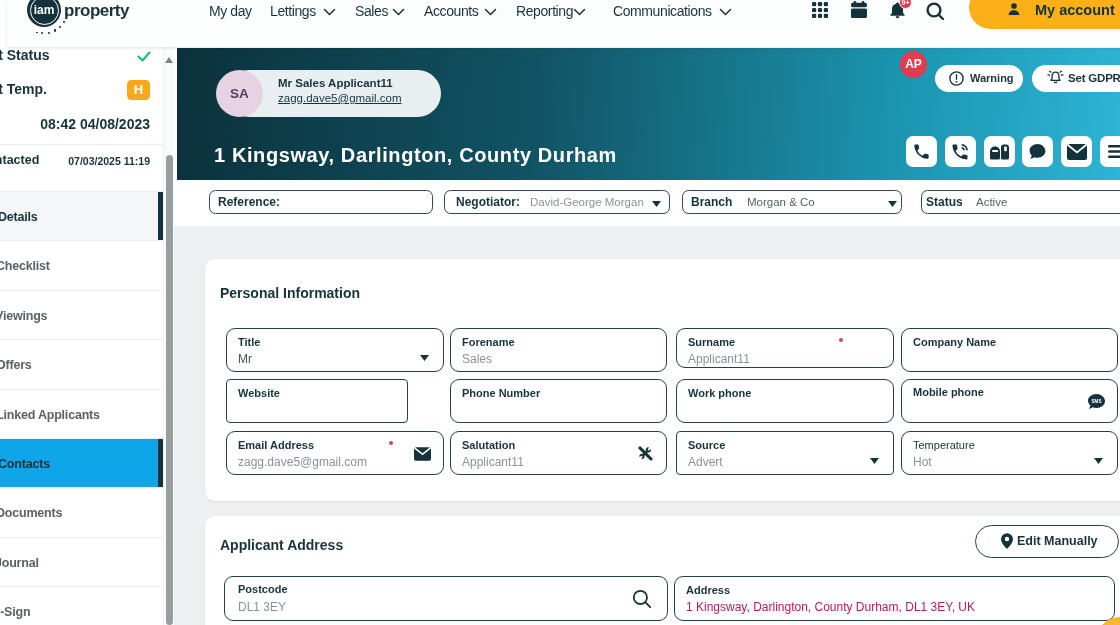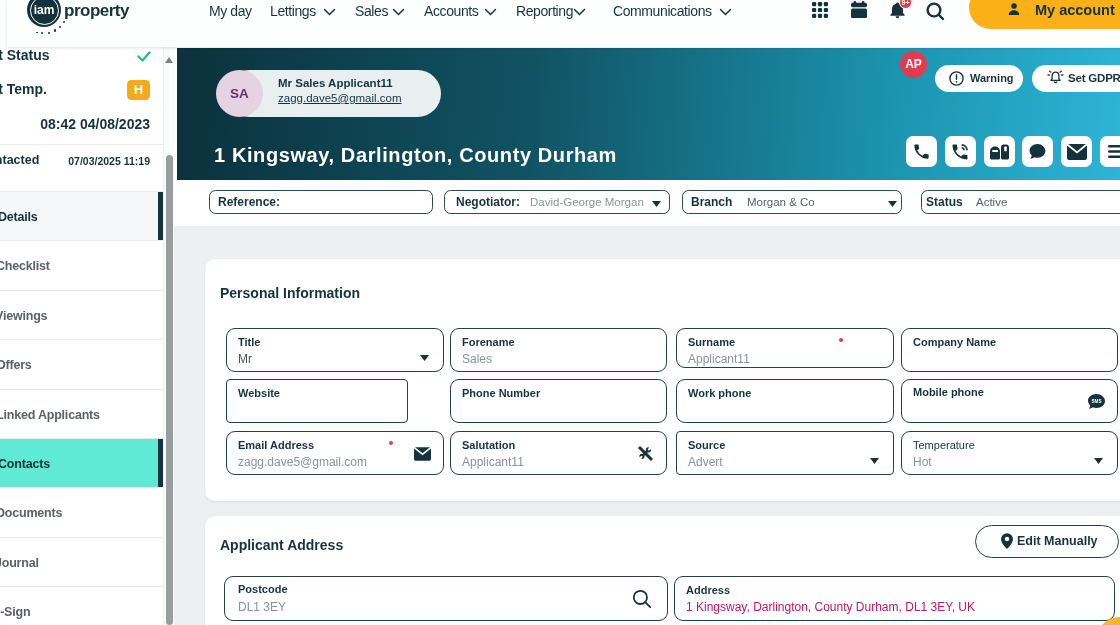--- a/index.html
+++ b/index.html
@@ -109,21 +109,21 @@
       </div>
       <div class="abs" style="left:0;top:242.8px;width:163px;height:49.4px;border-top:1px solid #e9ebec;">
         <div class="abs" style="left:-5px;top:18px;font-size:12.5px;font-weight:bold;letter-spacing:-.2px;color:#5a6268;white-space:nowrap;">Viewings</div>
       </div>
       <div class="abs" style="left:0;top:292.2px;width:163px;height:49.4px;border-top:1px solid #e9ebec;">
         <div class="abs" style="left:-4px;top:18px;font-size:12.5px;font-weight:bold;letter-spacing:-.2px;color:#5a6268;white-space:nowrap;">Offers</div>
       </div>
       <div class="abs" style="left:0;top:341.6px;width:163px;height:49.4px;border-top:1px solid #e9ebec;">
         <div class="abs" style="left:-4px;top:18px;font-size:12.5px;font-weight:bold;letter-spacing:-.2px;color:#5a6268;white-space:nowrap;">Linked Applicants</div>
       </div>
-      <div class="abs" style="left:0;top:391px;width:163px;height:49.4px;background:#5eead4;border-top:1px solid #e9ebec;">
+      <div class="abs" style="left:0;top:391px;width:163px;height:49.4px;background:#0ea5e9;border-top:1px solid #e9ebec;">
         <div class="abs" style="right:0;top:0;width:5px;height:49.4px;background:#14323c;"></div>
         <div class="abs" style="left:-2px;top:18px;font-size:12.5px;font-weight:bold;letter-spacing:-.2px;color:#16333c;white-space:nowrap;">Contacts</div>
       </div>
       <div class="abs" style="left:0;top:440.4px;width:163px;height:49.4px;border-top:1px solid #e9ebec;">
         <div class="abs" style="left:-4px;top:18px;font-size:12.5px;font-weight:bold;letter-spacing:-.2px;color:#5a6268;white-space:nowrap;">Documents</div>
       </div>
       <div class="abs" style="left:0;top:489.8px;width:163px;height:49.4px;border-top:1px solid #e9ebec;">
         <div class="abs" style="left:-5px;top:18px;font-size:12.5px;font-weight:bold;letter-spacing:-.2px;color:#5a6268;white-space:nowrap;">Journal</div>
       </div>
       <div class="abs" style="left:0;top:539.2px;width:163px;height:49.4px;border-top:1px solid #e9ebec;">

